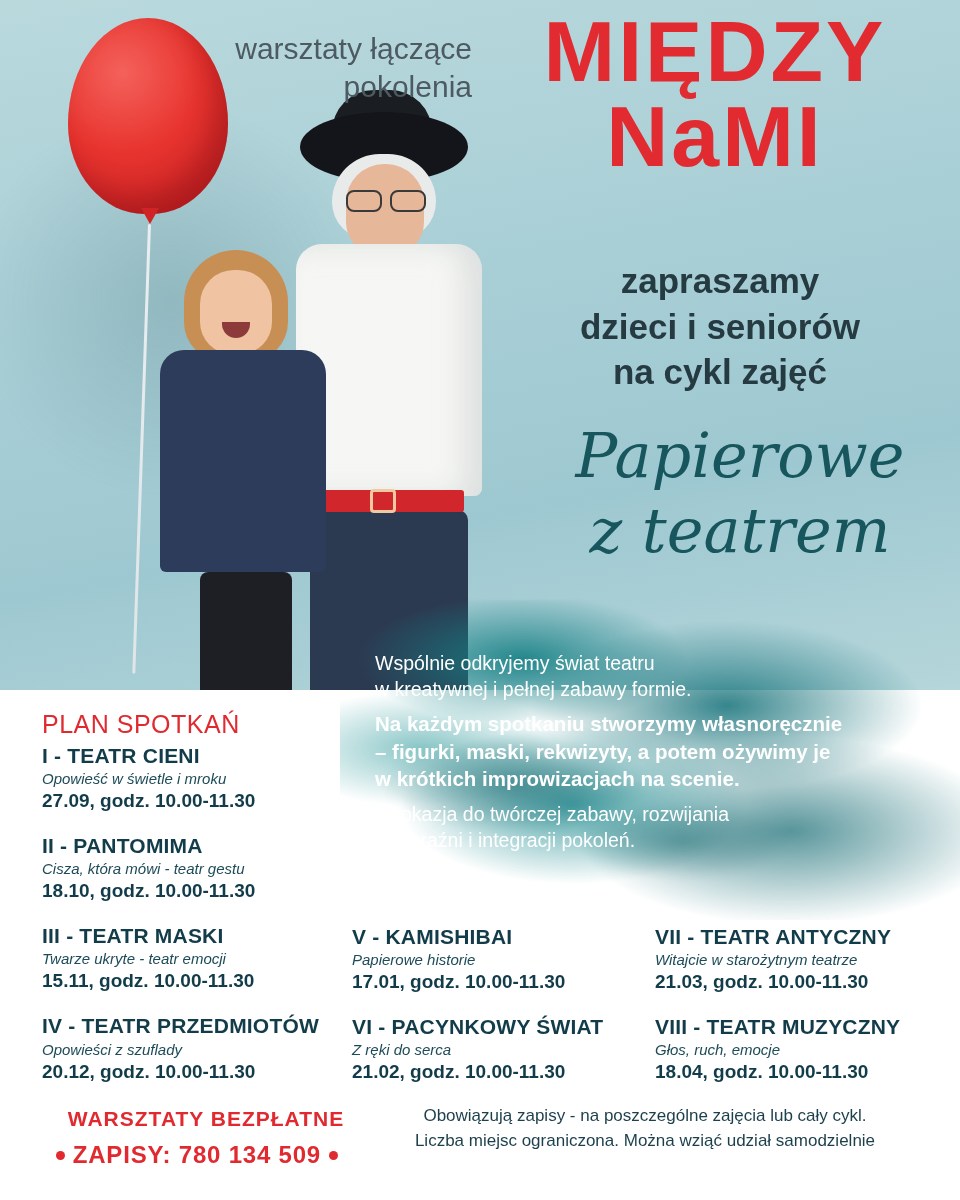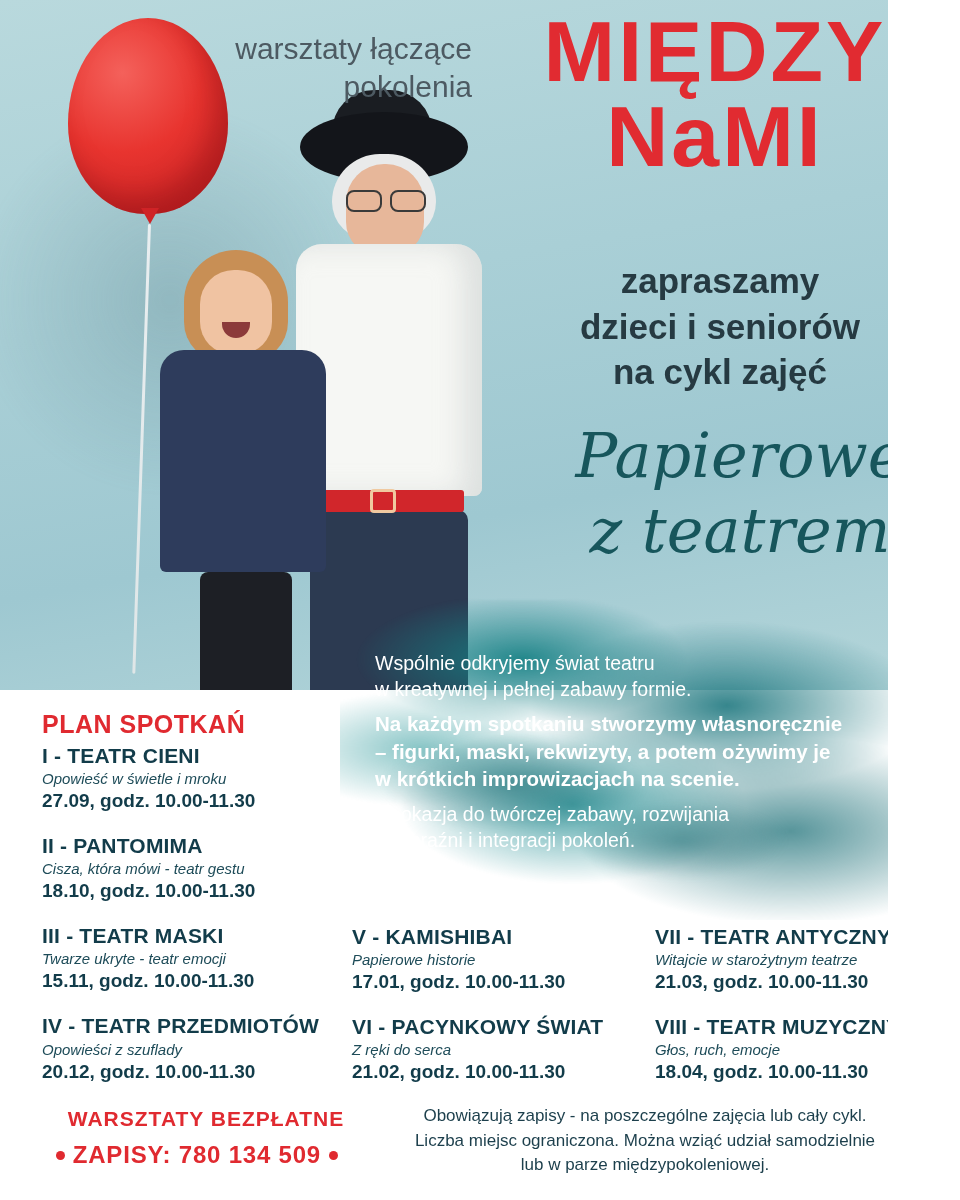--- a/index.html
+++ b/index.html
@@ -7,21 +7,21 @@
     width: 960px;
     height: 1200px;
     font-family: "Liberation Sans", sans-serif;
     background: #ffffff;
     overflow: hidden;
     position: relative;
   }
 
   .poster {
     position: relative;
-    width: 888px;
+    width: 960px;
     height: 1200px;
     overflow: hidden;
     padding-left: 32px;
   }
 
   
   .hero {
     position: absolute;
     top: 0; left: 0;
     width: 960px;
@@ -289,21 +289,21 @@
     position: absolute;
     left: 0; top: 920px;
     width: 960px; height: 280px;
     background: #ffffff;
   }
 
   .plan-title {
     position: absolute;
     left: 42px; top: 710px;
     font-size: 25px;
-    font-weight: 700;
+    font-weight: 400;
     color: #e02a30;
     letter-spacing: 0.5px;
   }
 
   .col {
     position: absolute;
   }
   .col-1 { left: 42px; top: 744px; width: 290px; }
   .col-2 { left: 352px; top: 925px; width: 290px; }
   .col-3 { left: 655px; top: 925px; width: 300px; }
@@ -495,16 +495,15 @@
 
   <div class="free-title">WARSZTATY  BEZPŁATNE</div>
 
   <div class="signup">
     <span class="dot-l"></span><span>ZAPISY: 780 134 509</span><span class="dot-r"></span>
   </div>
 
   <div class="notes">
     <div>Obowiązują zapisy - na poszczególne zajęcia lub cały cykl.</div>
     <div>Liczba miejsc ograniczona. Można wziąć udział samodzielnie</div>
-    <div>lub w parze międzypokoleniowej.</div>
   </div>
 
 </div>
 
 </body></html>

